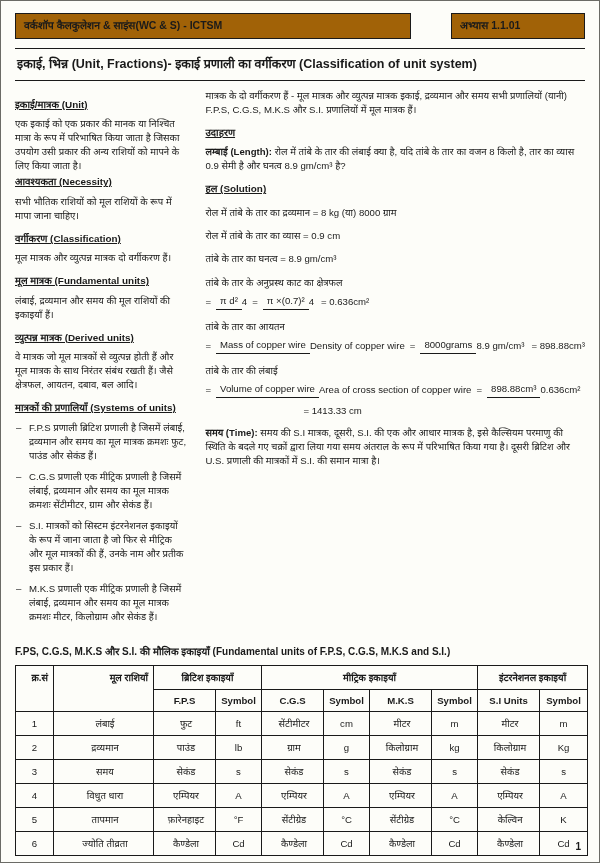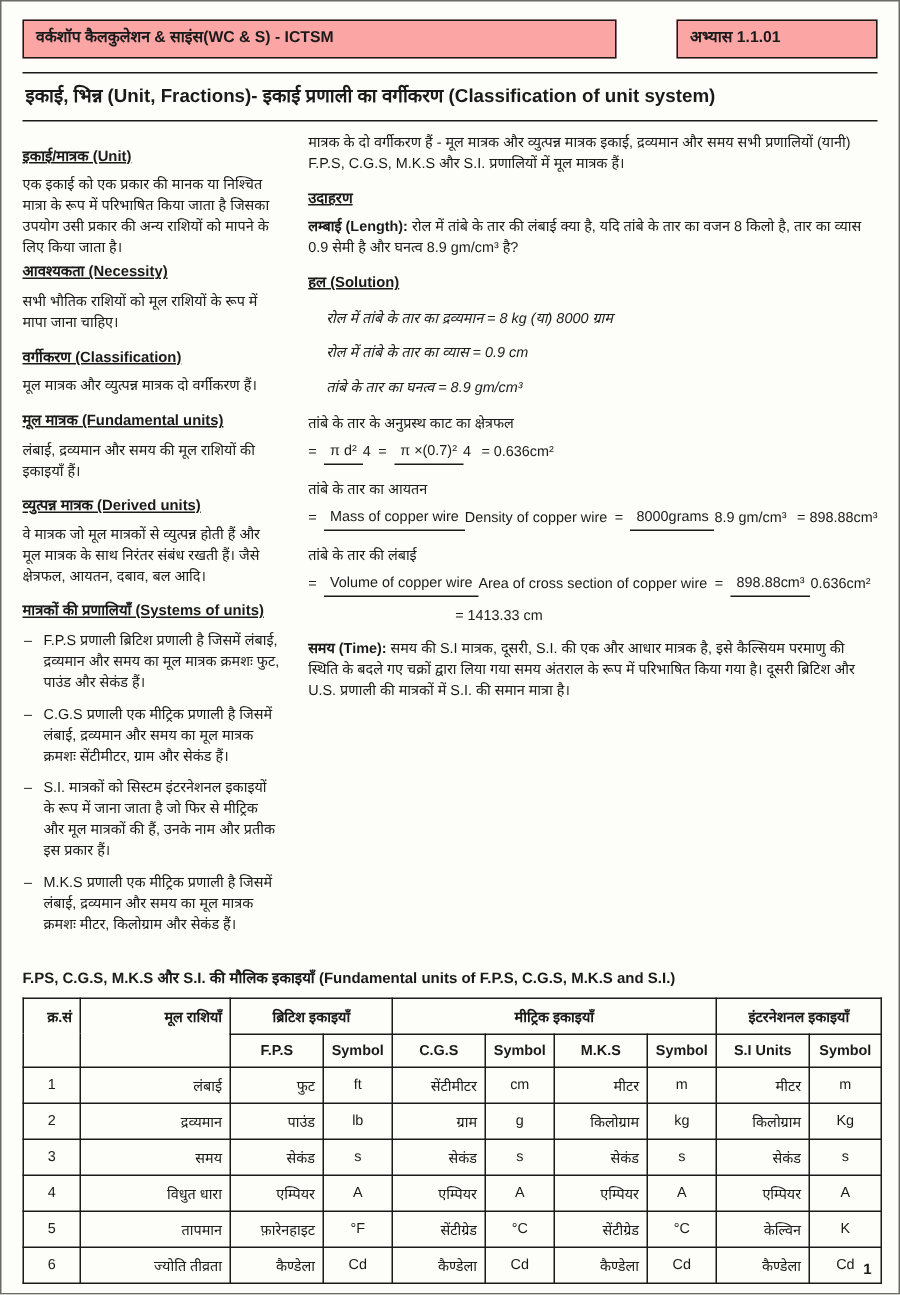--- a/index.html
+++ b/index.html
@@ -11,21 +11,21 @@
   }
   .page {
     position:relative; width:600px; height:863px;
     background:#fdfdf9; border:1px solid #6b6b66;
     padding:12px 14px 10px 14px; overflow:hidden;
   }
   
   .header { display:flex; justify-content:space-between; align-items:stretch; }
   .hbox {
     border:1px solid #1a1a1a; font-weight:bold; font-size:10.5px;
-    padding:5px 8px; line-height:1.3; background:#fca5a5;
+    padding:5px 8px; line-height:1.3; background:#a16207;
   }
   .hbox.left  { width:396px; }
   .hbox.right { width:134px; }
   
   .title-band {
     margin-top:9px; border-top:1px solid #1a1a1a; border-bottom:1px solid #1a1a1a;
     padding:7px 2px 8px 2px;
   }
   .page-title { font-weight:bold; font-size:12.5px; line-height:1.3; }
   
@@ -34,42 +34,42 @@
   .sec-heading {
     font-weight:bold; text-decoration:underline; font-size:9.9px;
     margin:9px 0 5px 0;
   }
   .sec-heading.first { margin-top:2px; }
   .body { margin:0 0 2px 0; }
   .dash-list { list-style:none; }
   .dash-list li { position:relative; padding-left:14px; margin-bottom:7px; }
   .dash-list li::before { content:"–"; position:absolute; left:1px; top:0; }
   .plabel { font-weight:bold; }
-  .sol-line { margin:9px 12px;font-style:italic; }
+  .sol-line { margin:9px 0; }
   .calc-label { margin:10px 0 4px 0; }
   
   .formula { display:flex; align-items:center; gap:5px; margin:4px 0 8px 0; white-space:nowrap; }
   .frac { display:inline-flex; flex-direction:row; text-align:center; }
   .frac .num { border-bottom:1px solid #1a1a1a; padding:0 4px 1px 4px; }
   .frac .den { padding-top:1px; }
   .formula .res { margin-left:2px; }
   .result-line { margin:-2px 0 8px 98px; }
   
   .table-title { font-weight:bold; font-size:10px; margin-top:13px; }
   .units-table {
     border-collapse:collapse; width:572px; margin-top:7px;
     font-size:9.6px; table-layout:fixed;
   }
   .units-table th, .units-table td {
     border:1px solid #1a1a1a; padding:5px 5px; vertical-align:middle;
     overflow:hidden;
   }
   .units-table thead th { font-weight:bold; text-align:center; }
   .units-table thead th.tl { text-align:right; vertical-align:top; }
-  .units-table td { text-align:right; padding-left:8px; }
+  .units-table td { text-align:center; padding-left:8px; }
   .units-table td.c { text-align:center; padding-left:5px; }
   
   .page-number {
     position:absolute; right:18px; bottom:10px;
     font-weight:bold; font-size:10px;
   }
 </style>
 </head>
 <body>
 

